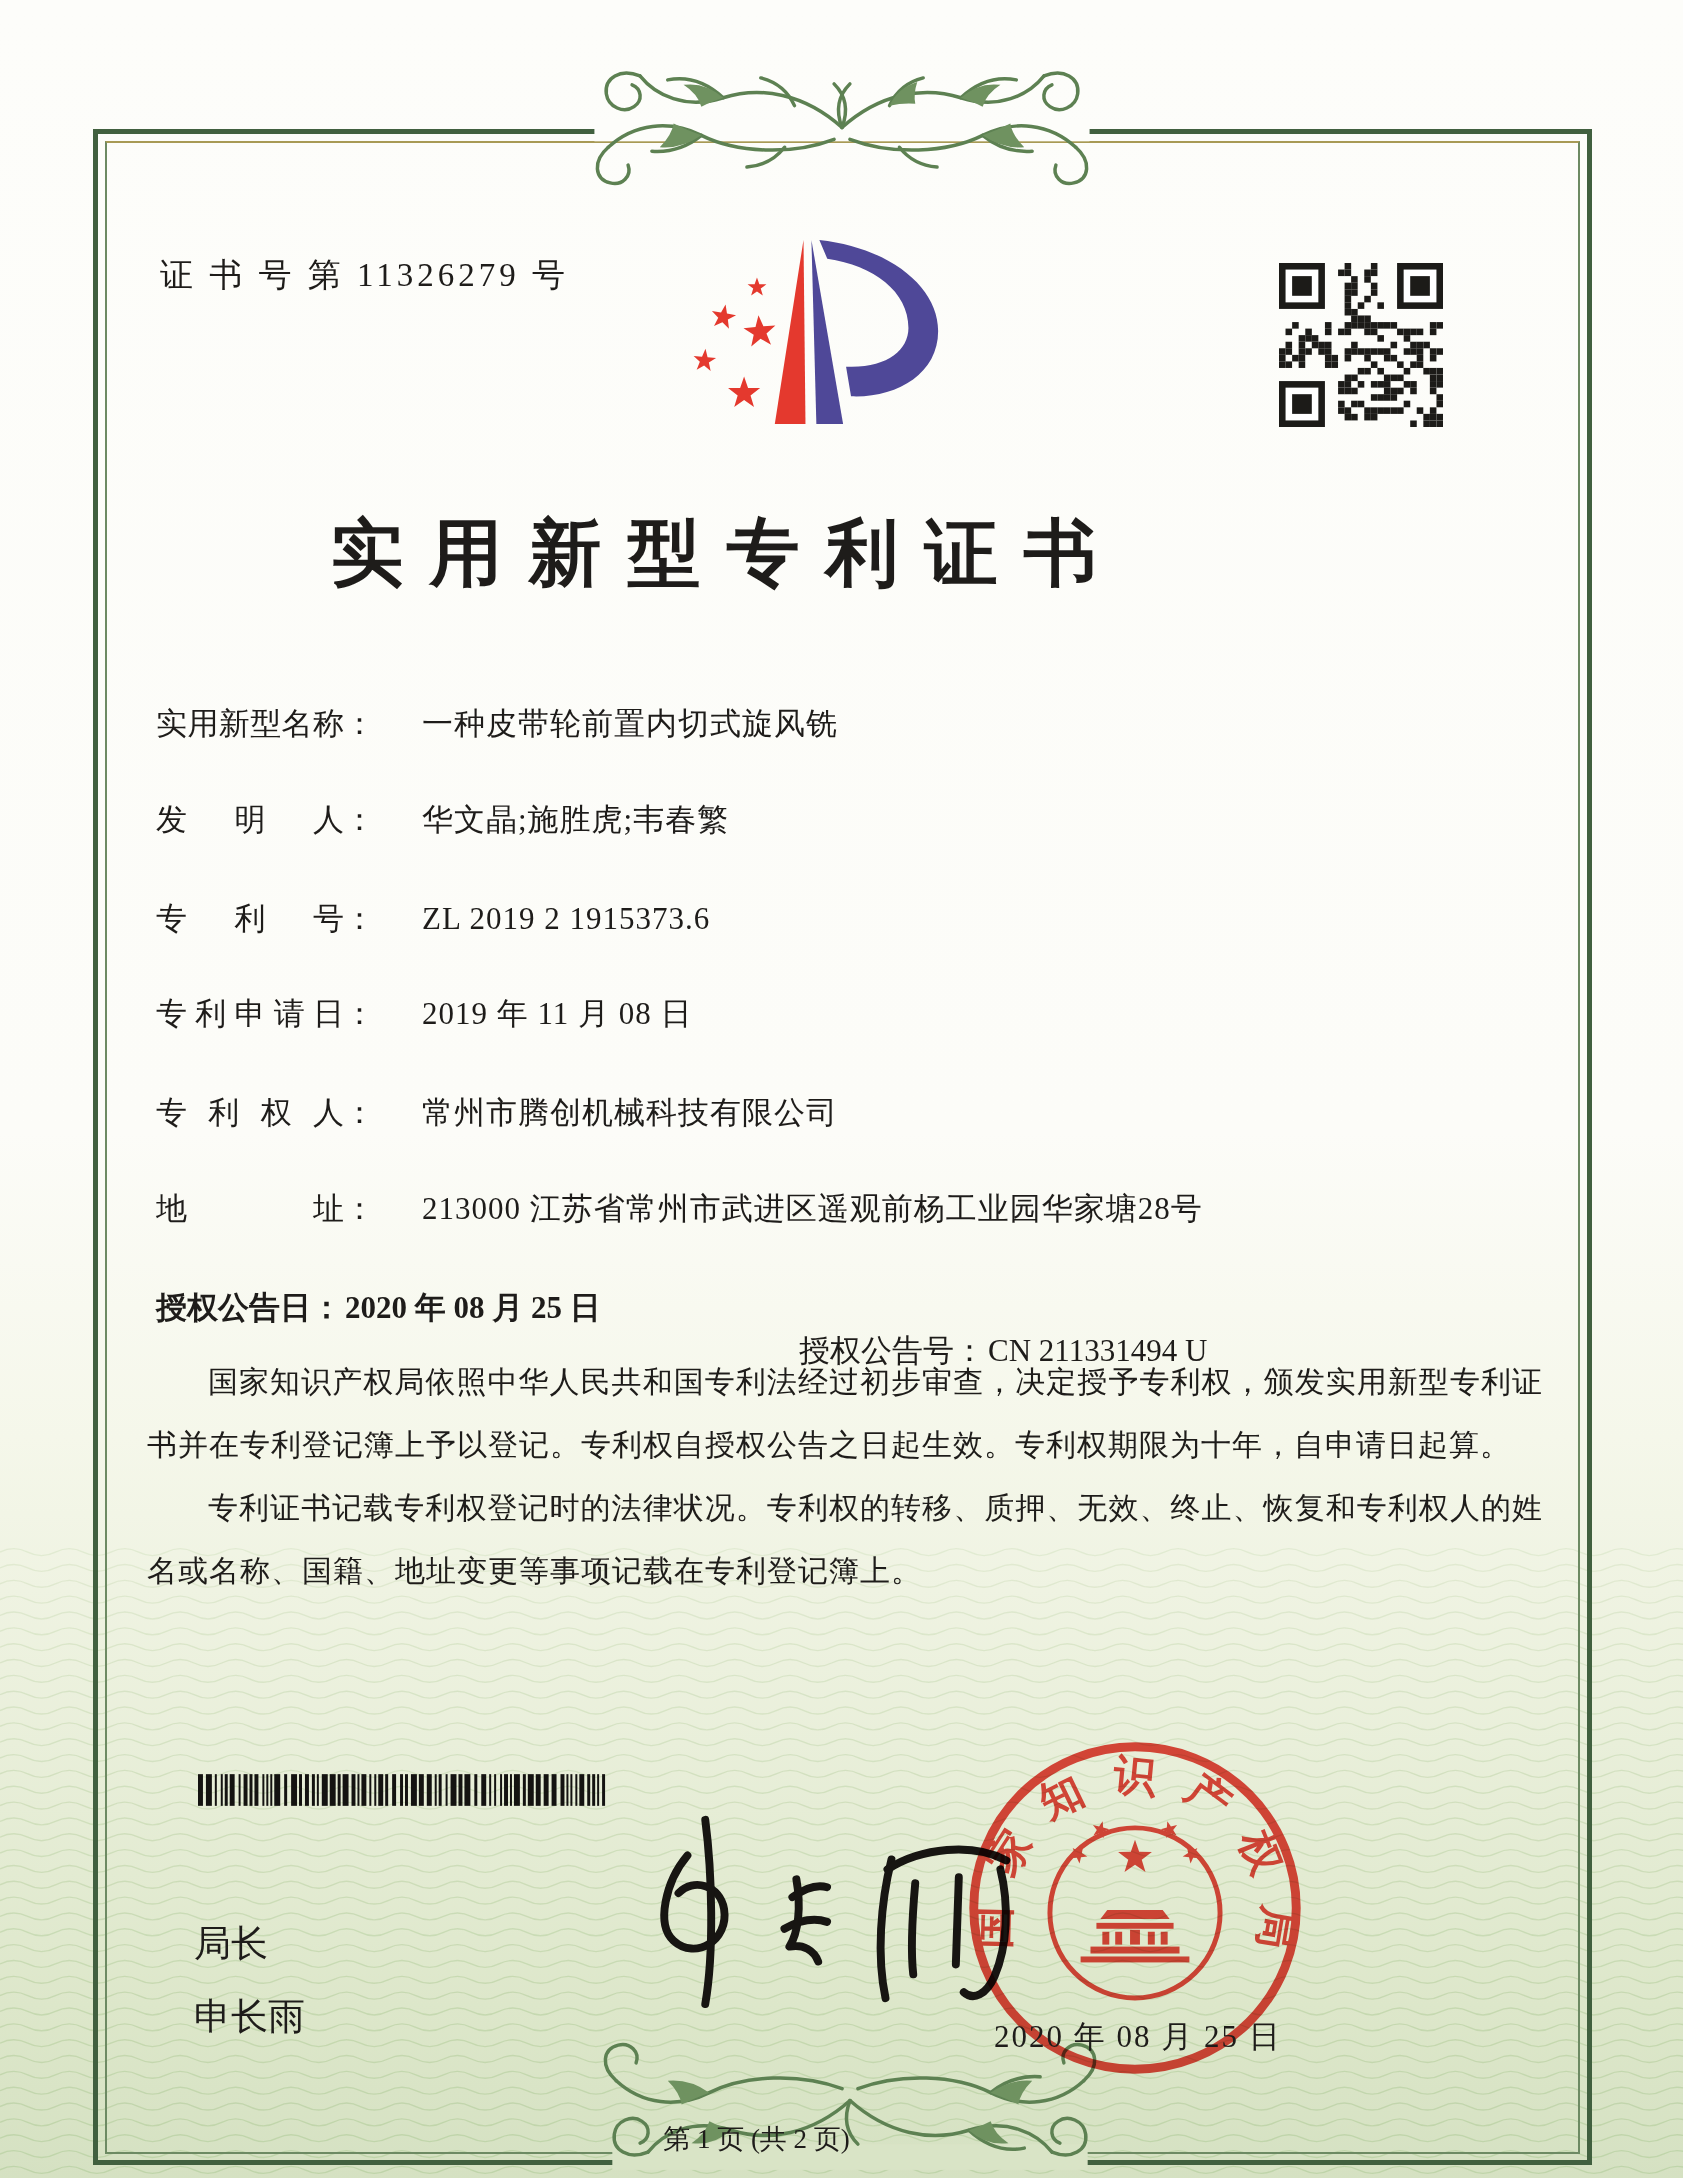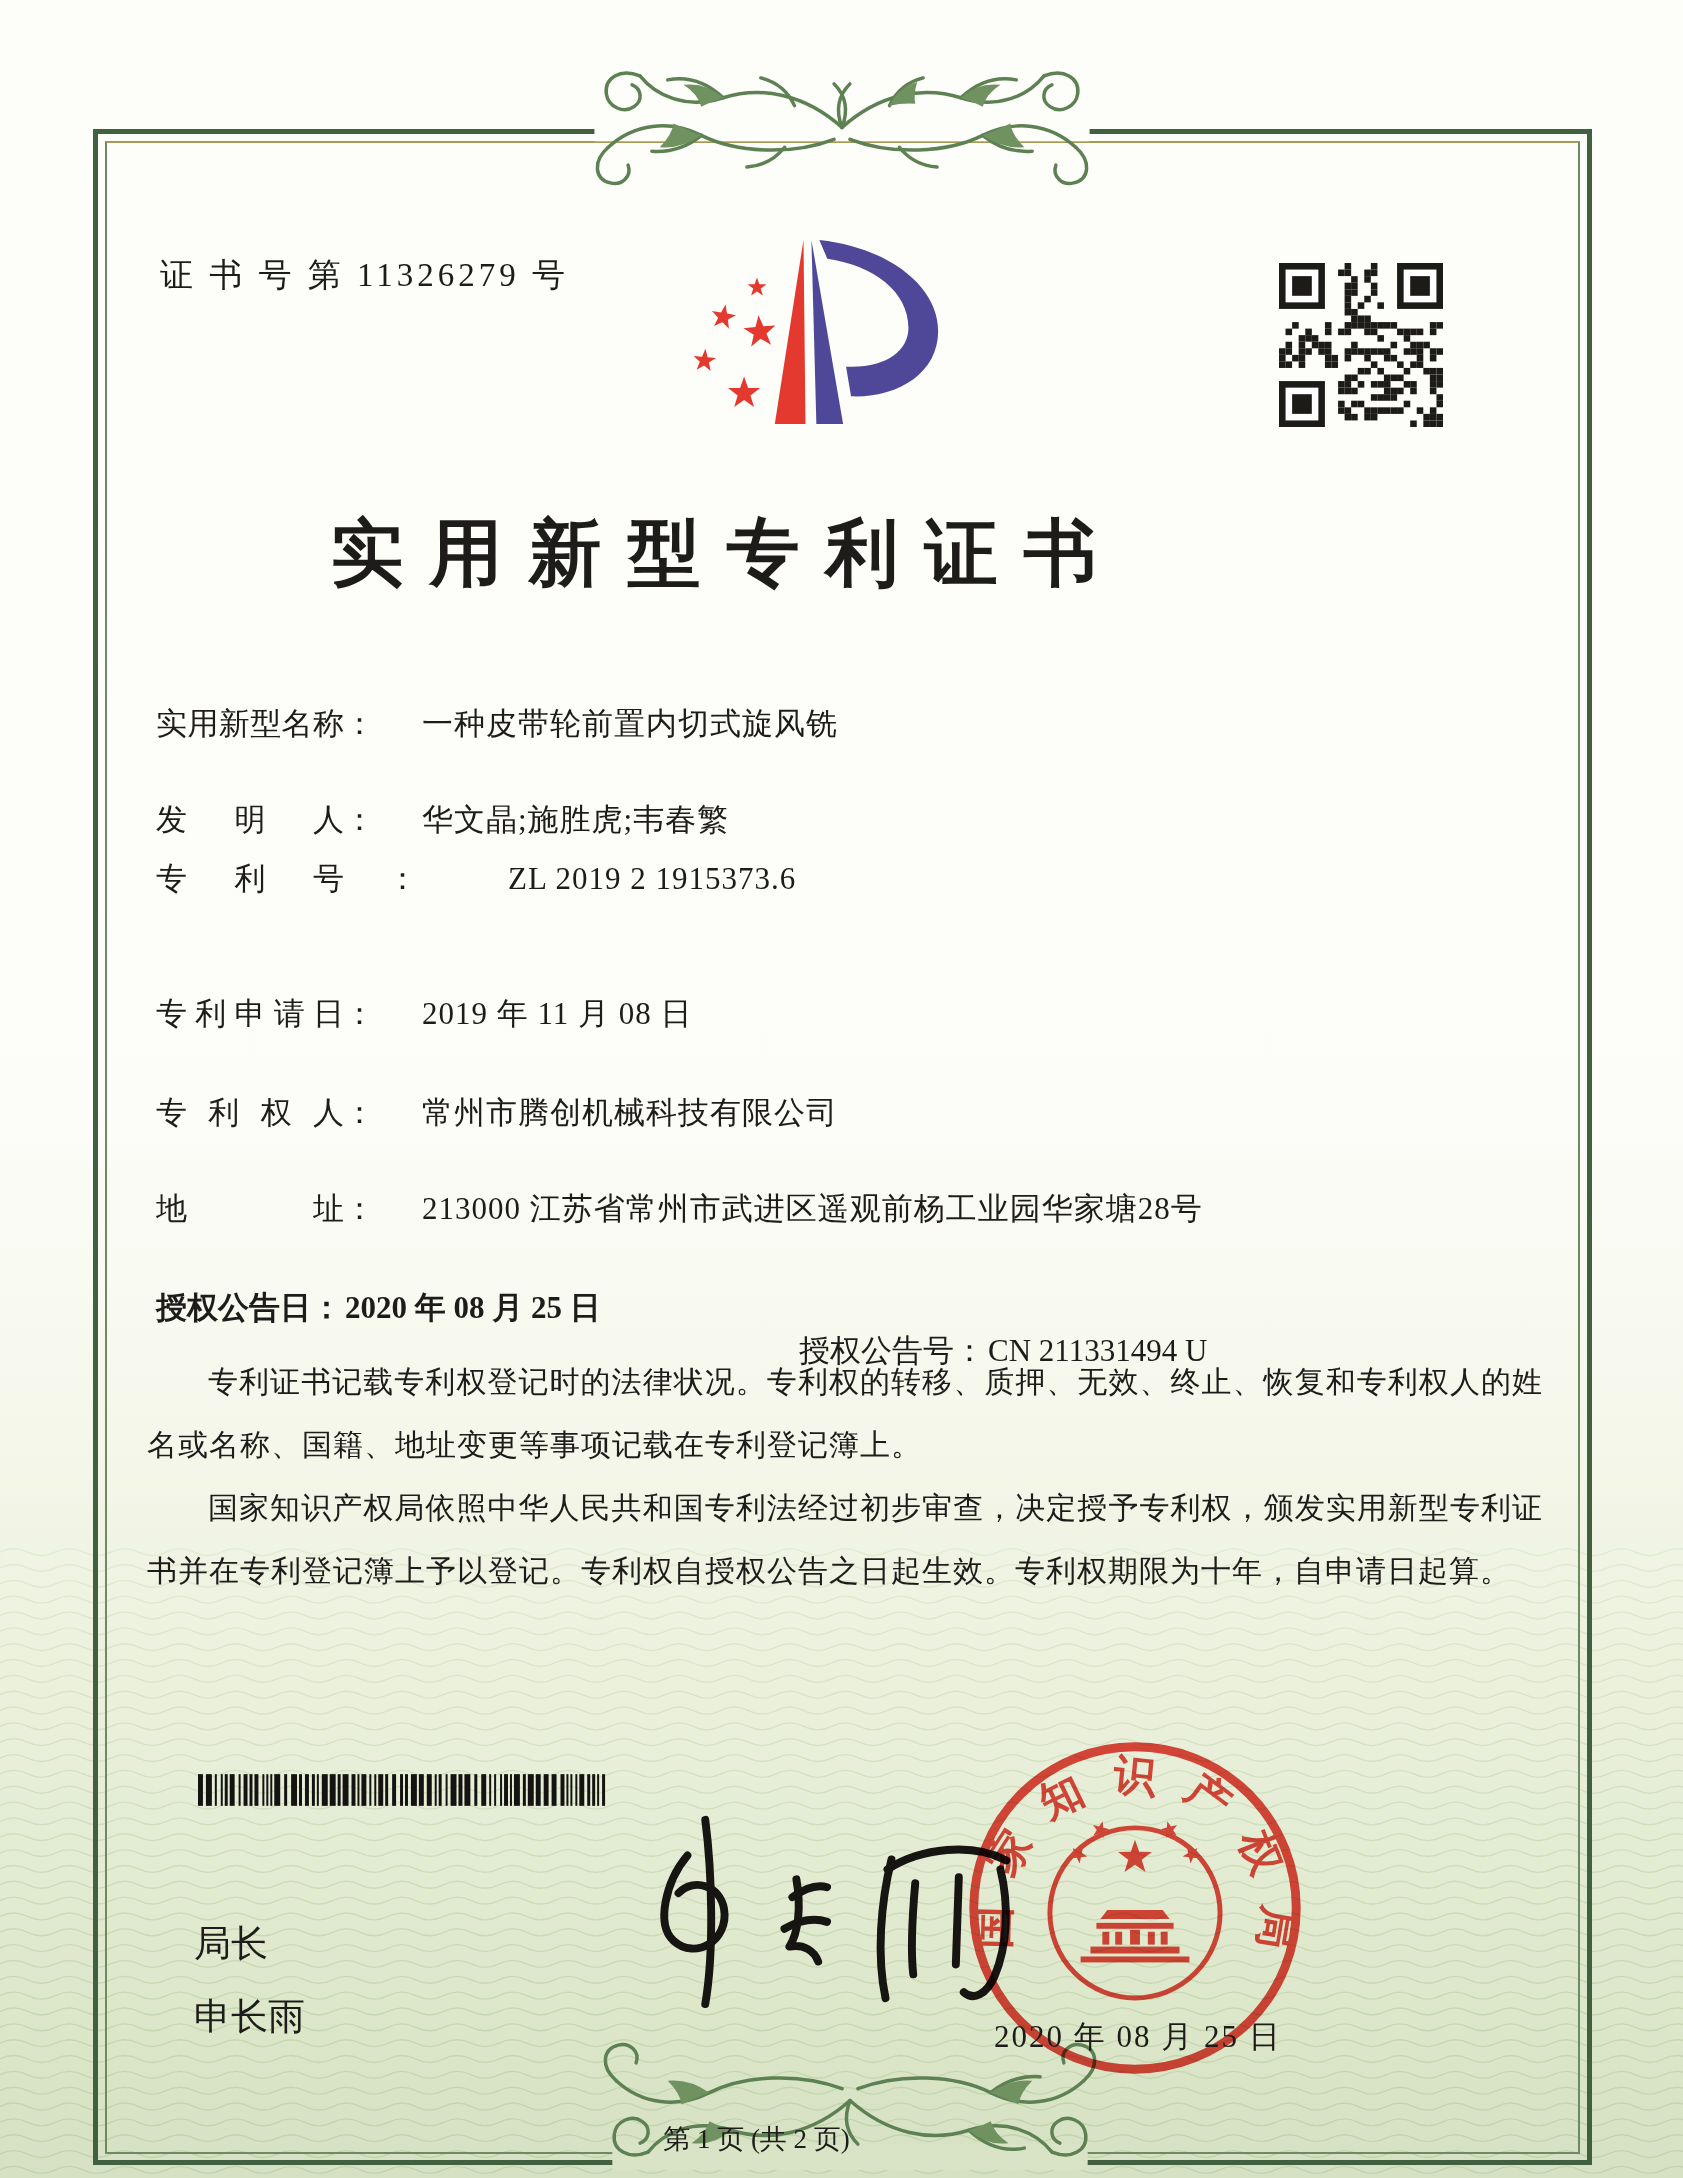--- a/index.html
+++ b/index.html
@@ -331,21 +331,21 @@
   <div class="abs frow" style="top:703px;">
     <span class="flabel">实用新型名称</span>
       <span class="fcolon">：</span>
       <span class="fvalue">一种皮带轮前置内切式旋风铣</span>
   </div>
   <div class="abs frow" style="top:799px;">
     <span class="flabel">发 明 人</span>
       <span class="fcolon">：</span>
       <span class="fvalue">华文晶;施胜虎;韦春繁</span>
   </div>
-  <div class="abs frow" style="top:858px;gap:43px;">
+  <div class="abs frow" style="top:898px;">
     <span class="flabel">专 利 号</span>
       <span class="fcolon">：</span>
       <span class="fvalue">ZL 2019 2 1915373.6</span>
   </div>
   <div class="abs frow" style="top:993px;">
     <span class="flabel">专利申请日</span>
       <span class="fcolon">：</span>
       <span class="fvalue">2019 年 11 月 08 日</span>
   </div>
   <div class="abs frow" style="top:1092px;">
@@ -366,22 +366,22 @@
         <span>2020 年 08 月 25 日</span>
     </span>
     <span class="gpair2">
       <span>授权公告号</span>
         <span class="fcolon">：</span>
         <span>CN 211331494 U</span>
     </span>
   </div>
 
   <div class="abs paras">
+    <p>国家知识产权局依照中华人民共和国专利法经过初步审查，决定授予专利权，颁发实用新型专利证书并在专利登记簿上予以登记。专利权自授权公告之日起生效。专利权期限为十年，自申请日起算。</p>
     <p>专利证书记载专利权登记时的法律状况。专利权的转移、质押、无效、终止、恢复和专利权人的姓名或名称、国籍、地址变更等事项记载在专利登记簿上。</p>
-    <p>国家知识产权局依照中华人民共和国专利法经过初步审查，决定授予专利权，颁发实用新型专利证书并在专利登记簿上予以登记。专利权自授权公告之日起生效。专利权期限为十年，自申请日起算。</p>
   </div>
 
   <svg class="abs" id="barcode" style="left:198px;top:1774px;z-index:5;" width="414" height="32" viewBox="0 0 418 32">
       <g fill="#141311">
         <rect x="0" y="0" width="5" height="32"></rect>
         <rect x="8" y="0" width="6" height="32"></rect>
         <rect x="17" y="0" width="2" height="32"></rect>
         <rect x="23" y="0" width="2" height="32"></rect>
         <rect x="27" y="0" width="3" height="32"></rect>
         <rect x="32" y="0" width="5" height="32"></rect>

